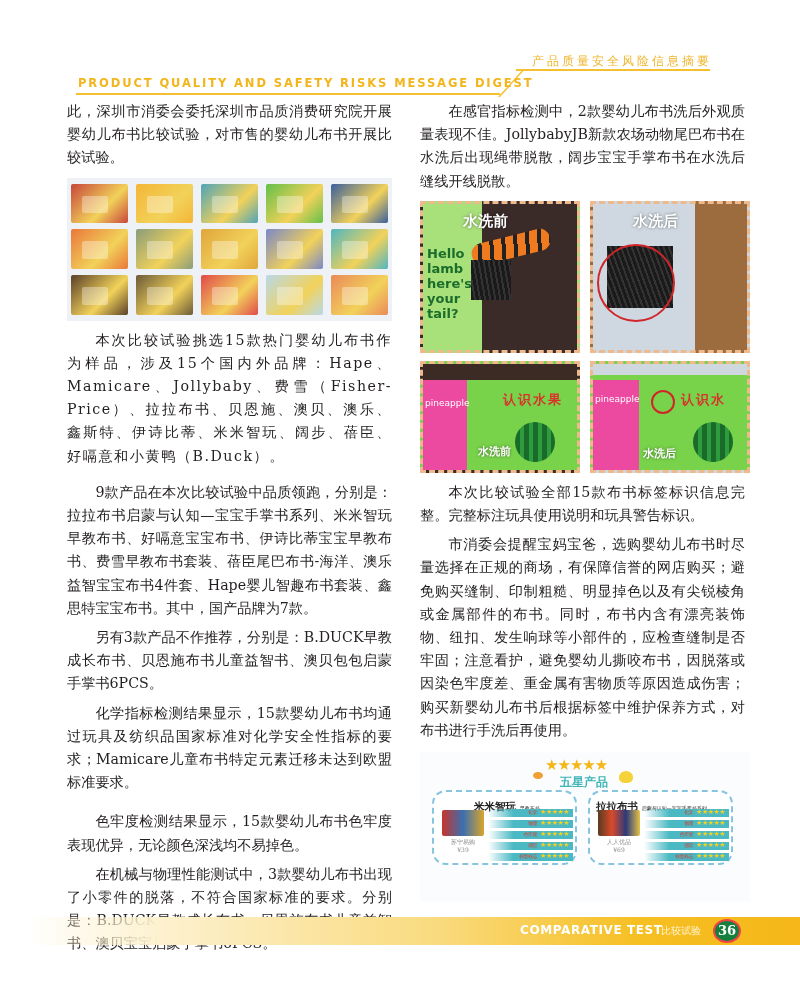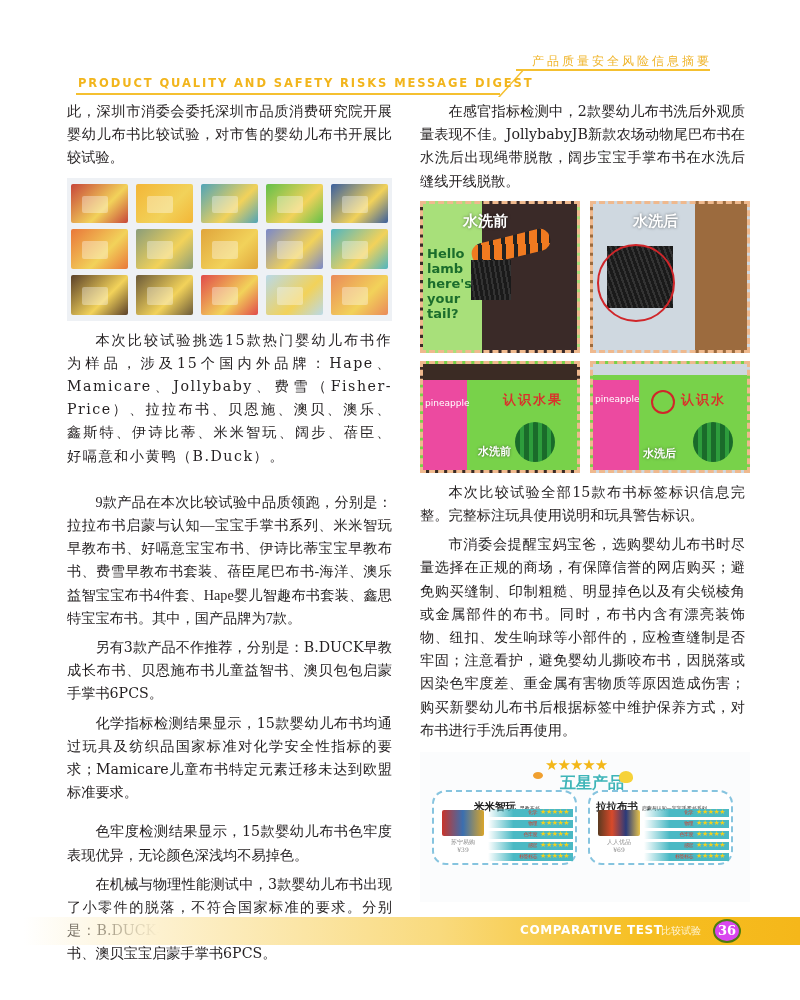--- a/index.html
+++ b/index.html
@@ -40,39 +40,39 @@
   .tassel2 { position: absolute; left: 14px; top: 42px; width: 66px; height: 62px; background: repeating-linear-gradient(70deg, #1a1a1a 0 3px, #333 3px 5px); }
   .circle { position: absolute; border: 2px solid #d0262a; border-radius: 50%; }
   .pink { position: absolute; left: 0; top: 16px; width: 44px; height: 90px; background: #ec4aa0; }
   .pine { position: absolute; color: #fff; font-family: "DejaVu Sans", sans-serif; font-size: 9px; }
   .fruit-title { position: absolute; color: #d9322b; font-family: "DejaVu Sans", sans-serif; font-weight: bold; font-size: 13px; letter-spacing: 2px; }
   .melon { position: absolute; width: 40px; height: 40px; border-radius: 50%; background: repeating-linear-gradient(90deg, #1a6b2a 0 5px, #2d9c3c 5px 9px); }
 
   
   .rating { width: 330px; height: 150px; margin-top: 10px; position: relative; background: #fbfcfd; }
   .stars-top { position: absolute; left: 125px; top: 2px; color: #f3b719; font-size: 15px; letter-spacing: -1px; }
-  .five-star { position: absolute; left: 140px; top: 19px; color: #3fb5b8; font-family: Liberation Serif, serif; font-weight: bold; font-size: 16px; }
+  .five-star { position: absolute; left: 140px; top: 19px; color: #3fb5b8; font-family: Liberation Serif, serif; font-weight: bold; font-size: 12px; }
   .duck { position: absolute; left: 199px; top: 19px; width: 14px; height: 12px; background: #f6d23a; border-radius: 50% 50% 40% 40%; }
   .burger { position: absolute; left: 113px; top: 20px; width: 10px; height: 7px; background: #f0a030; border-radius: 50%; }
   .card { position: absolute; top: 38px; width: 145px; height: 75px; border: 2px dashed #86c4df; border-radius: 14px; background: #fff; }
   .card.c1 { left: 12px; }
   .card.c2 { left: 168px; }
   .card-title { position: absolute; top: 3px; font-family: "DejaVu Sans", sans-serif; font-weight: bold; font-size: 10.5px; color: #222; white-space: nowrap; }
   .card-sub { font-size: 5px; font-weight: normal; }
   .card-img { position: absolute; left: 8px; top: 18px; width: 42px; height: 26px; background: linear-gradient(90deg, #c9342a, #3a6fb0, #d9a52a); border-radius: 2px; }
   .card-store { position: absolute; left: 8px; top: 46px; width: 42px; font-size: 6px; color: #888; text-align: center; line-height: 8px; }
   .bars { position: absolute; left: 54px; top: 17px; width: 85px; }
   .bar { height: 8px; margin-bottom: 3px; background: linear-gradient(90deg, rgba(60,180,190,0) 0%, #4ab9c4 30%, #4ab9c4 100%); display: flex; align-items: center; justify-content: flex-end; padding-right: 4px; font-size: 7px; color: #f6d01c; letter-spacing: -0.5px; }
   .bar .bl { color: #d63b2a; font-size: 5px; font-family: "DejaVu Sans", sans-serif; margin-right: 3px; }
 
   
   .footer { position: absolute; left: 0; top: 917px; width: 800px; height: 28px; background: linear-gradient(90deg, rgba(255,255,255,0) 3%, #fdf1cf 20%, #f9da7d 55%, #f6bf22 80%, #f5b71a 100%); }
   .foot-en { position: absolute; left: 520px; top: 923px; font-family: "DejaVu Sans", sans-serif; font-weight: bold; font-size: 12px; letter-spacing: 0.6px; color: #ffffff; }
   .foot-cn { position: absolute; left: 661px; top: 924px; font-family: "DejaVu Sans", sans-serif; font-size: 10px; color: #fff5d6; text-align: right; }
-  .page-no { position: absolute; left: 713px; top: 919px; width: 28px; height: 24px; border: 2px solid #4d7c0f; border-radius: 50%; background: #d946ef; color: #fff; font-family: "DejaVu Serif", serif; font-weight: bold; font-size: 13px; line-height: 20px; text-align: center; }
+  .page-no { position: absolute; left: 713px; top: 919px; width: 28px; height: 24px; border: 2px solid #ef4444; border-radius: 50%; background: #15803d; color: #fff; font-family: "DejaVu Serif", serif; font-weight: bold; font-size: 13px; line-height: 20px; text-align: center; }
 </style>
 </head>
 <body>
 
 <div class="hdr-cn">产品质量安全风险信息摘要</div>
 <div class="hdr-line-top2"></div>
 <div class="hdr-slant"></div>
 <div class="hdr-en">PRODUCT QUALITY AND SAFETY RISKS MESSAGE DIGEST</div>
 <div class="hdr-line-bot"></div>
 
@@ -89,21 +89,21 @@
       <div class="prod" style="background: linear-gradient(135deg, rgb(224, 165, 60), rgb(242, 210, 90) 60%, rgb(224, 165, 60));"></div>
       <div class="prod" style="background: linear-gradient(135deg, rgb(122, 136, 201), rgb(242, 210, 90) 60%, rgb(122, 136, 201));"></div>
       <div class="prod" style="background: linear-gradient(135deg, rgb(79, 182, 193), rgb(242, 210, 90) 60%, rgb(79, 182, 193));"></div>
       <div class="prod" style="background: linear-gradient(135deg, rgb(90, 64, 41), rgb(242, 210, 90) 60%, rgb(90, 64, 41));"></div>
       <div class="prod" style="background: linear-gradient(135deg, rgb(107, 90, 58), rgb(242, 210, 90) 60%, rgb(107, 90, 58));"></div>
       <div class="prod" style="background: linear-gradient(135deg, rgb(225, 74, 74), rgb(242, 210, 90) 60%, rgb(225, 74, 74));"></div>
       <div class="prod" style="background: linear-gradient(135deg, rgb(185, 217, 232), rgb(242, 210, 90) 60%, rgb(185, 217, 232));"></div>
       <div class="prod" style="background: linear-gradient(135deg, rgb(234, 138, 90), rgb(242, 210, 90) 60%, rgb(234, 138, 90));"></div>
     </div>
   <p style="letter-spacing:1.5px;">本次比较试验挑选15款热门婴幼儿布书作为样品，涉及15个国内外品牌：Hape、Mamicare、Jollybaby、费雪（Fisher-Price）、拉拉布书、贝恩施、澳贝、澳乐、鑫斯特、伊诗比蒂、米米智玩、阔步、蓓臣、好嗝意和小黄鸭（B.Duck）。</p>
-  <p style="margin-top:23px;font-family:Liberation Serif, serif;">9款产品在本次比较试验中品质领跑，分别是：拉拉布书启蒙与认知—宝宝手掌书系列、米米智玩早教布书、好嗝意宝宝布书、伊诗比蒂宝宝早教布书、费雪早教布书套装、蓓臣尾巴布书-海洋、澳乐益智宝宝布书4件套、Hape婴儿智趣布书套装、鑫思特宝宝布书。其中，国产品牌为7款。</p>
+  <p style="margin-top:13px;">9款产品在本次比较试验中品质领跑，分别是：拉拉布书启蒙与认知—宝宝手掌书系列、米米智玩早教布书、好嗝意宝宝布书、伊诗比蒂宝宝早教布书、费雪早教布书套装、蓓臣尾巴布书-海洋、澳乐益智宝宝布书4件套、Hape婴儿智趣布书套装、鑫思特宝宝布书。其中，国产品牌为7款。</p>
   <p style="margin-top:6px;">另有3款产品不作推荐，分别是：B.DUCK早教成长布书、贝恩施布书儿童益智书、澳贝包包启蒙手掌书6PCS。</p>
   <p style="margin-top:6px;">化学指标检测结果显示，15款婴幼儿布书均通过玩具及纺织品国家标准对化学安全性指标的要求；Mamicare儿童布书特定元素迁移未达到欧盟标准要求。</p>
   <p style="margin-top:16px;">色牢度检测结果显示，15款婴幼儿布书色牢度表现优异，无论颜色深浅均不易掉色。</p>
   <p style="margin-top:6px;">在机械与物理性能测试中，3款婴幼儿布书出现了小零件的脱落，不符合国家标准的要求。分别是：B.DUCK早教成长布书、贝恩施布书儿童益智书、澳贝宝宝启蒙手掌书6PCS。</p>
 </div>
 
 <div class="col right">
   <p>在感官指标检测中，2款婴幼儿布书洗后外观质量表现不佳。JollybabyJB新款农场动物尾巴布书在水洗后出现绳带脱散，阔步宝宝手掌布书在水洗后缝线开线脱散。</p>
 
   <div class="wash">

